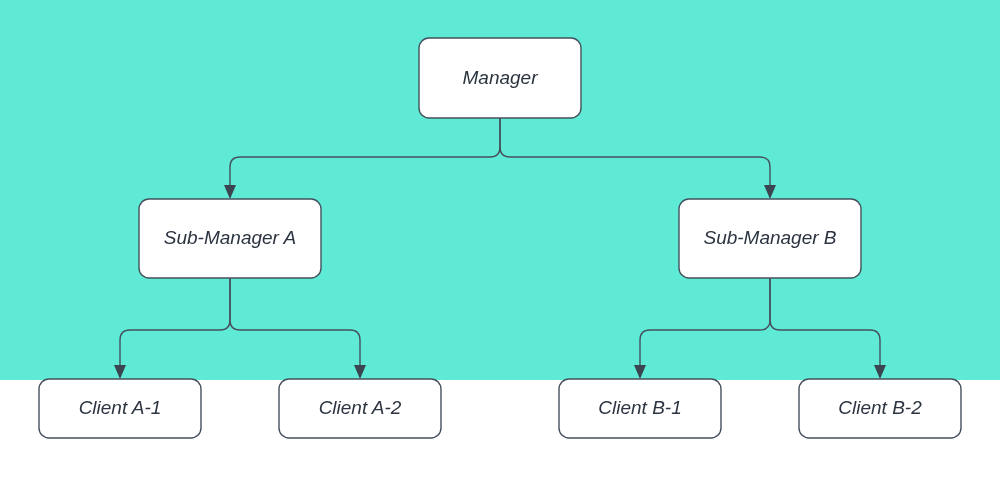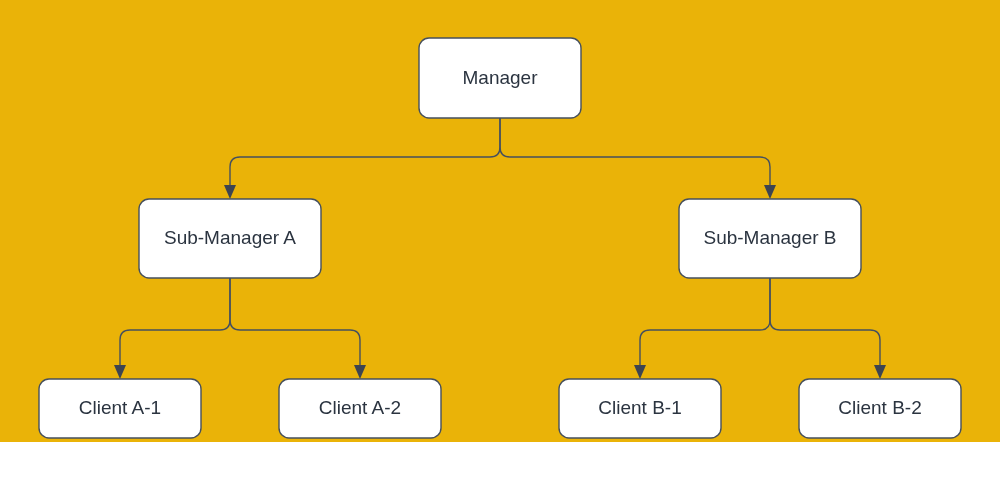--- a/index.html
+++ b/index.html
@@ -9,22 +9,23 @@
   }
   body {
     width: 1000px;
     height: 480px;
     font-family: "Liberation Sans", sans-serif;
     overflow: hidden;
   }
   #diagram-root {
     position: relative;
     width: 1000px;
-    height: 442px;
-    background: #eab308;
+    height: 380px;
+    background: #5eead4;
+    font-style: italic;
   }
   svg.canvas {
     position: absolute;
     top: 0;
     left: 0;
     width: 1000px;
     height: 480px;
     display: block;
   }
   .node-rect {

